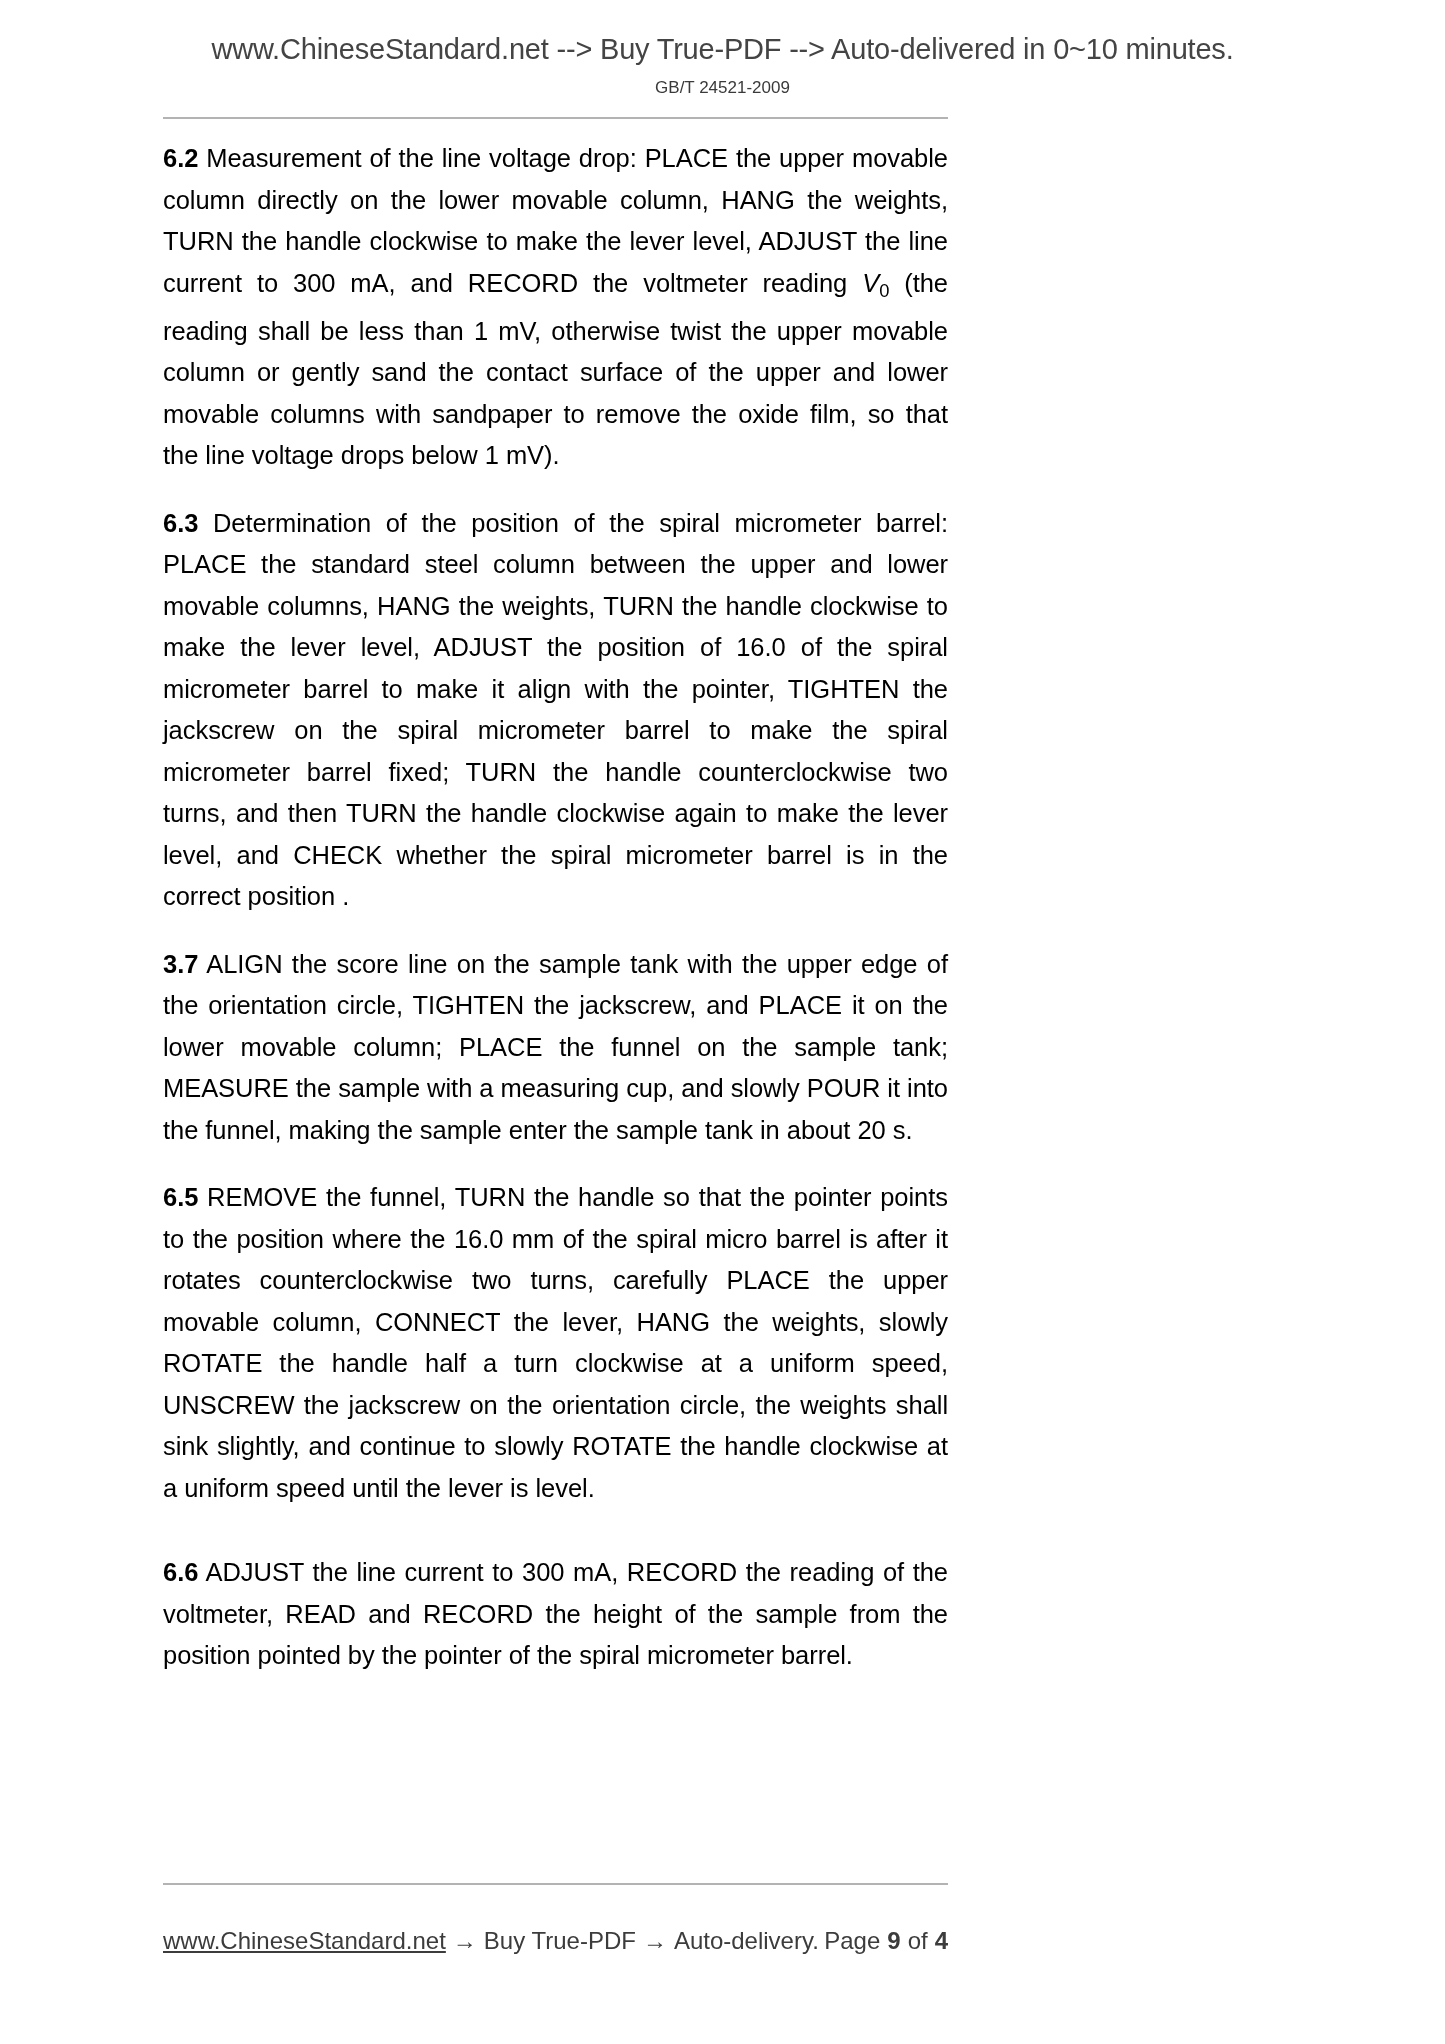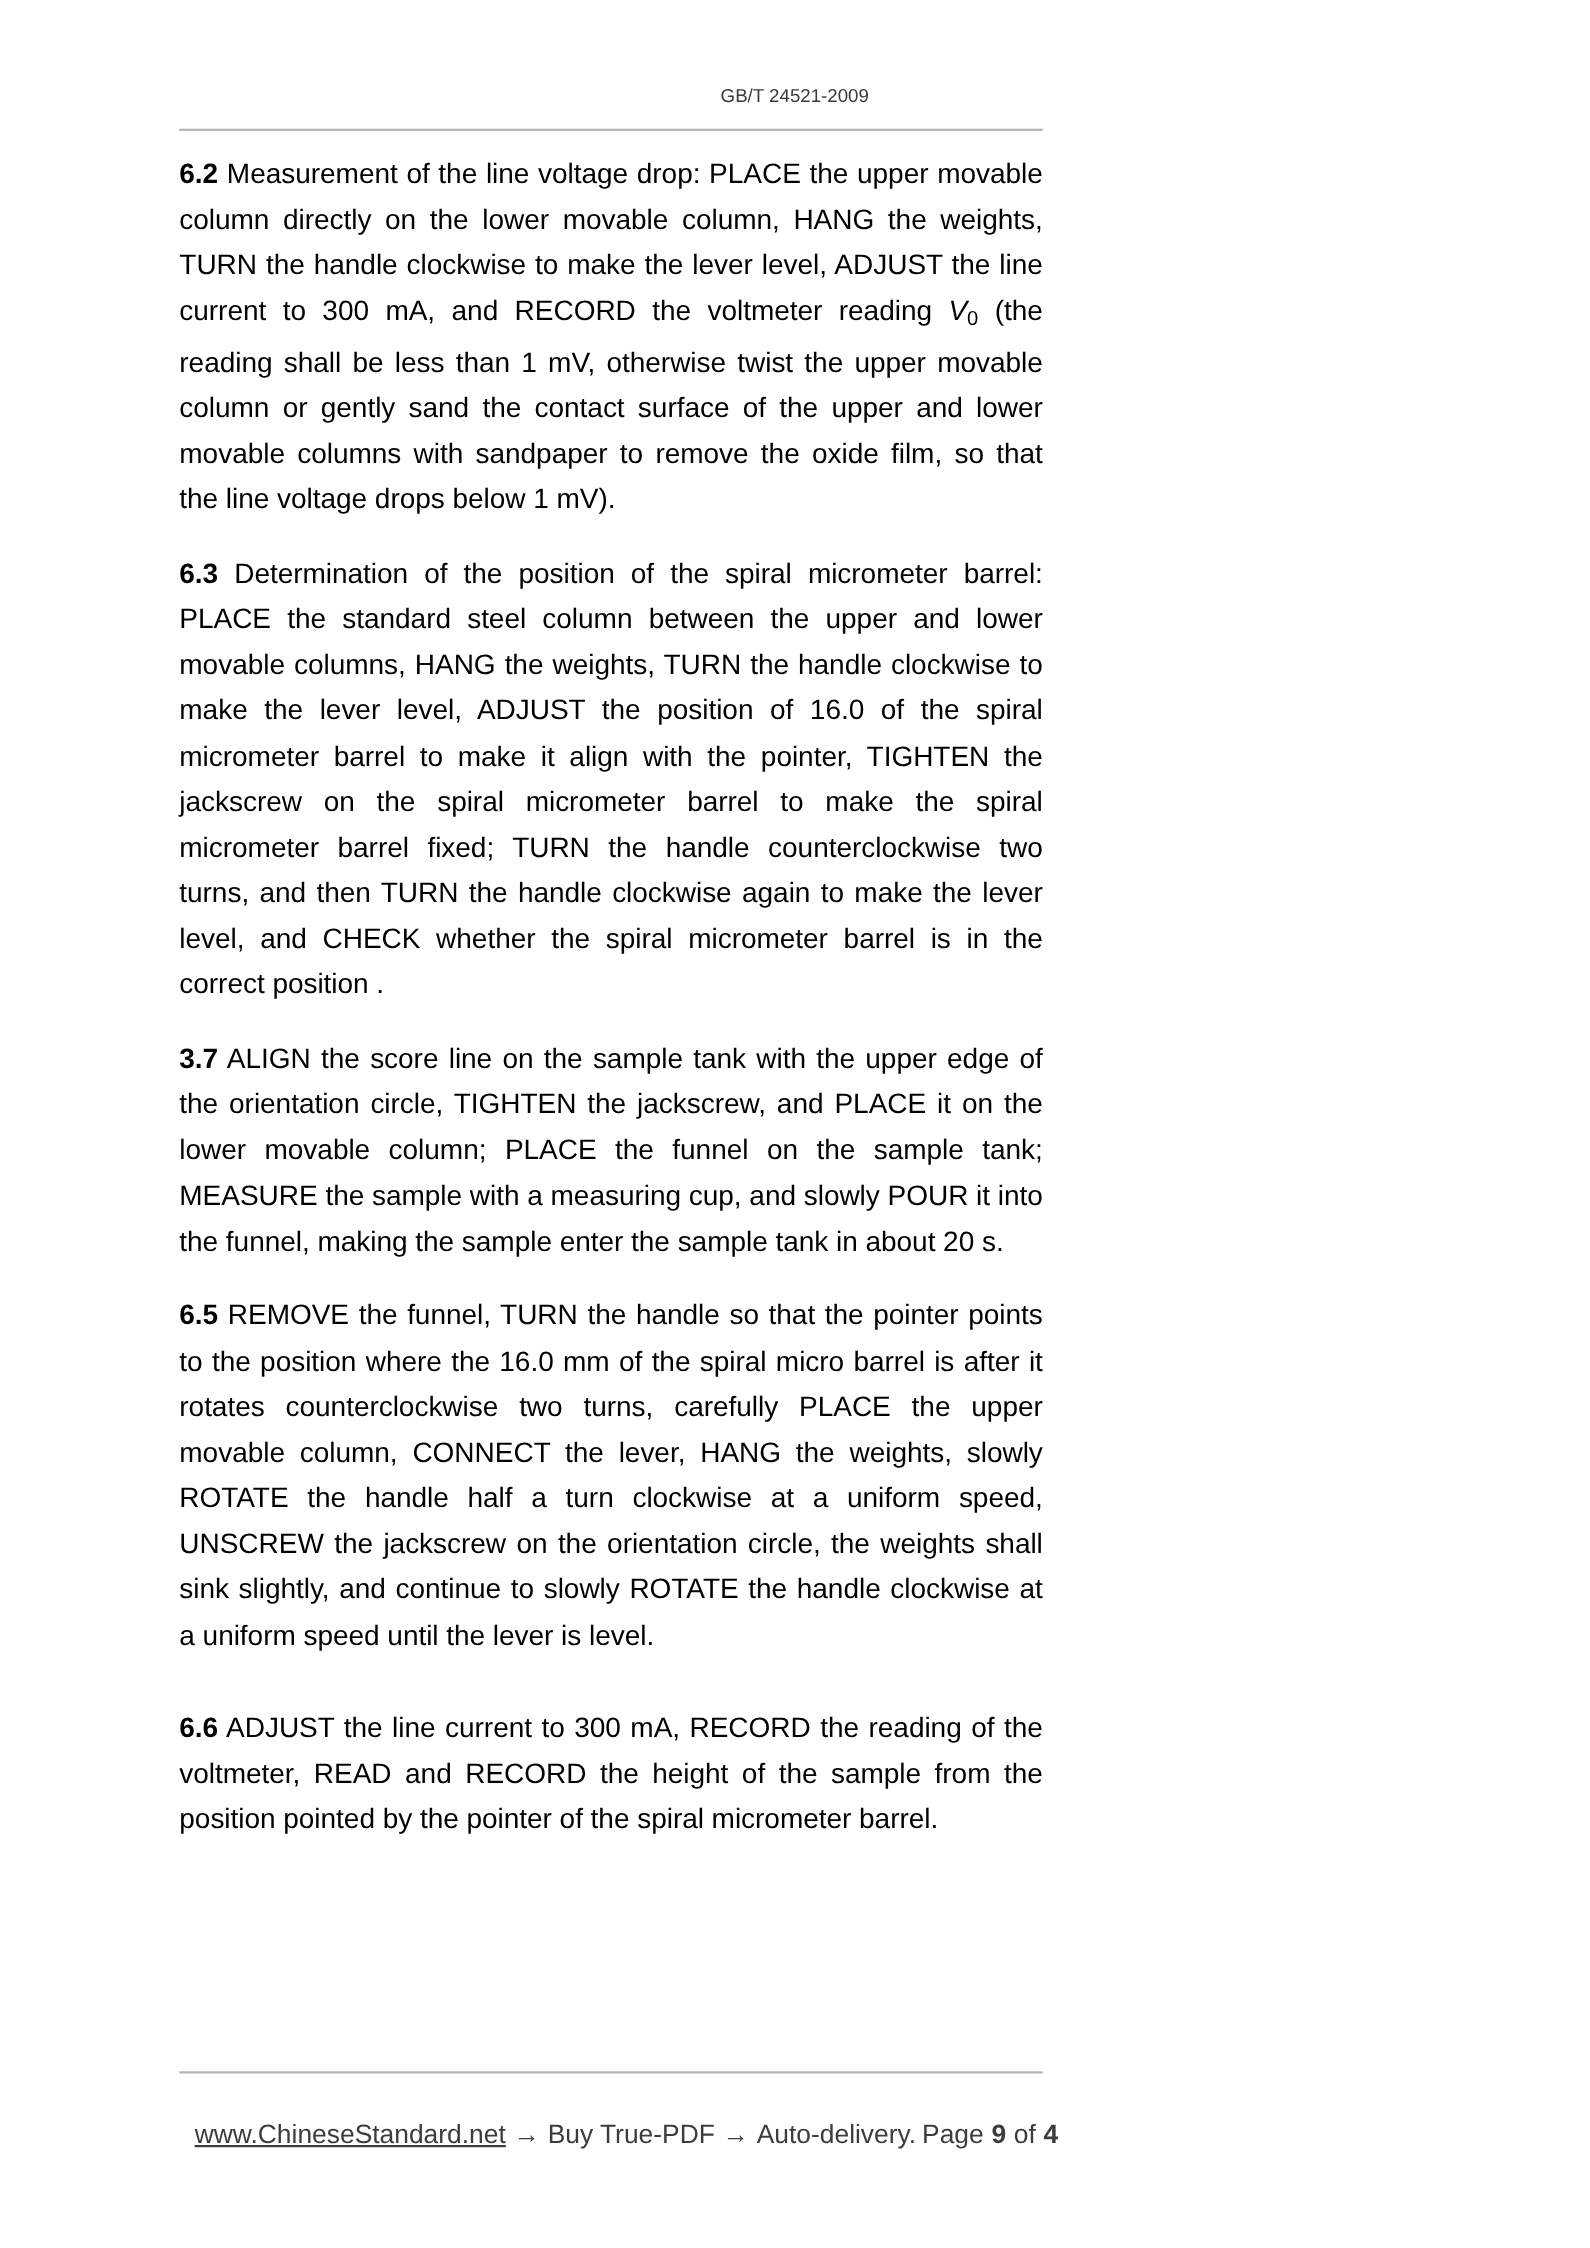--- a/index.html
+++ b/index.html
@@ -93,21 +93,21 @@
     top: 1883px;
     left: 163px;
     width: 785px;
     height: 2px;
     background: #b3b3b3;
   }
 
   .footer {
     position: absolute;
     top: 1927px;
-    left: 177px;
+    left: 163px;
     width: 785px;
     font-size: 24px;
     color: #3c3c3c;
     display: flex;
     align-items: baseline;
     white-space: nowrap;
   }
   .footer-left {
     display: inline-flex;
     align-items: baseline;
@@ -127,20 +127,21 @@
   }
   .footer-right .num {
     font-weight: bold;
   }
 </style>
 </head>
 <body>
 
 <div class="page">
 
+  <div class="promo-header">www.ChineseStandard.net --&gt; Buy True-PDF --&gt; Auto-delivered in 0~10 minutes.</div>
 
   <div class="std-number">GB/T 24521-2009</div>
 
   <div class="header-rule"></div>
 
   <div class="content">
 
 
     <p class="para"><span class="secnum">6.2</span><span> Measurement of the line voltage drop: PLACE the upper movable column directly on the lower movable column, HANG the weights, TURN the handle clockwise to make the lever level, ADJUST the line current to 300 mA, and RECORD the voltmeter reading </span><span class="var"><span>V</span><sub>0</sub></span><span> (the reading shall be less than 1 mV, otherwise twist the upper movable column or gently sand the contact surface of the upper and lower movable columns with sandpaper to remove the oxide film, so that the line voltage drops below 1 mV).</span></p>
 

